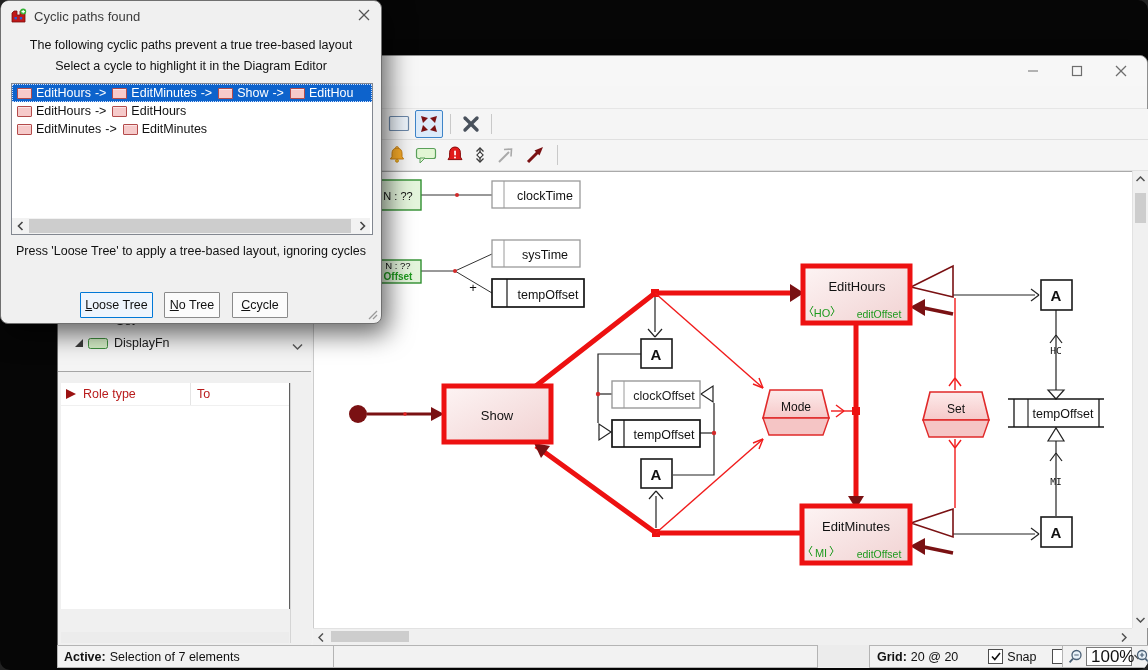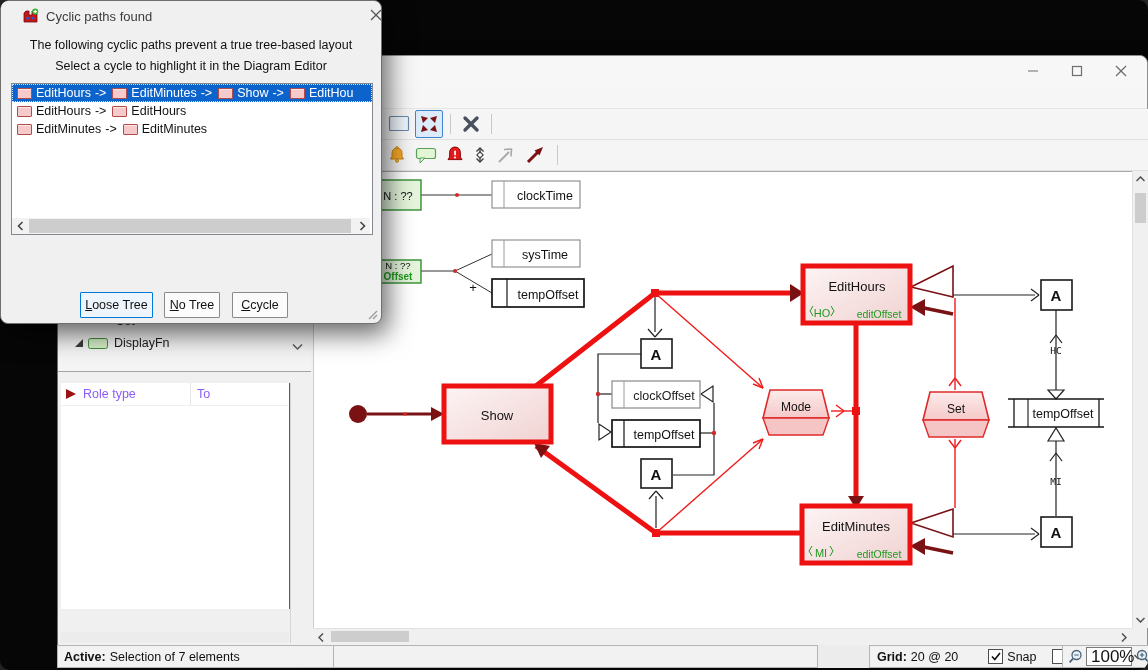--- a/index.html
+++ b/index.html
@@ -28,37 +28,37 @@
   .scroll-corner{position:absolute;left:821px;top:572px;width:15px;height:16px;background:#f0f0f0;}
   
   .left-panel{position:absolute;left:57px;top:300px;width:253px;height:345px;background:#f0f0f0;border-left:1px solid #6f6f6f;}
   .tree-area{position:absolute;left:0;top:0;width:253px;height:71px;background:#f4f4f4;border-bottom:1px solid #a5a5a5;font-size:12.5px;color:#1a1a1a;}
   .tree-row{position:absolute;left:0;height:18px;display:flex;align-items:center;}
   .tree-chevron{position:absolute;left:234px;top:40px;color:#5a5a5a;}
   .prop-table{position:absolute;left:3px;top:83px;width:228px;background:#fff;border-right:1px solid #5f5f5f;font-size:12.5px;}
   .prop-head{display:flex;height:23px;align-items:center;background:#fff;border-top:1px solid #9a9a9a;border-bottom:2px solid #2c5fae;color:#222;}
   .prop-head .c1{width:125px;padding-left:5px;border-right:1px solid #2c5fae;height:100%;display:flex;align-items:center;}
   .prop-head .c2{flex:1;padding-left:5px;}
-  .prop-row{display:flex;height:22px;align-items:center;color:#8b5cf6;border-bottom:1px solid #f0f0f0;}
+  .prop-row{display:flex;height:22px;align-items:center;color:#b91c1c;border-bottom:1px solid #f0f0f0;}
   .prop-row .c1{width:125px;padding-left:4px;border-right:1px solid #e4e4e4;height:100%;display:flex;align-items:center;}
   .prop-row .c2{flex:1;padding-left:6px;}
   .prop-body{height:203px;background:#fff;}
   .prop-hscroll{position:absolute;left:3px;top:332px;width:228px;height:11px;background:#ececec;}
   .panel-right-strip{position:absolute;left:232px;top:83px;width:21px;height:260px;background:#f0f0f0;border-left:1px solid #d5d5d5;}
   
   .status-bar{position:absolute;left:57px;top:645px;width:1091px;height:23px;background:#ececec;}
   .sb-panel{position:absolute;top:0;height:21px;background:#f2f2f2;border:1px solid #b4b4b4;display:flex;align-items:center;font-size:12.5px;color:#111;}
   .sb-bold{font-weight:bold;margin-right:4px;}
   .cb{width:13px;height:13px;background:#fff;border:1px solid #4d4d4d;display:inline-flex;align-items:center;justify-content:center;margin-right:4px;}
   .combo{width:40px;height:17px;background:#fff;border:1px solid #7a7a7a;display:flex;align-items:center;font-size:17px;padding-left:4px;}
   .combo-chev{margin-left:auto;padding-right:3px;color:#444;font-size:9px;}
   
   .dialog{position:absolute;left:0;top:0;width:380px;height:322px;background:#f0f0f0;border:1px solid #707070;
       border-radius:8px;box-shadow:6px 10px 26px rgba(0,0,0,.6);font-size:12.5px;color:#111;}
-  .dlg-title{position:absolute;left:12px;top:0;width:100%;height:30px;display:flex;align-items:center;}
+  .dlg-title{position:absolute;left:0;top:0;width:100%;height:30px;display:flex;align-items:center;}
   .dlg-title-text{margin-left:7px;color:#3c3c3c;font-size:13px;}
   .dlg-close{position:absolute;right:10px;top:7px;}
   .dlg-line{position:absolute;left:0;width:100%;text-align:center;}
   .dlg-list{position:absolute;left:10px;top:82px;width:360px;height:150px;background:#fff;border:1px solid #828790;}
   .cyc{height:18px;line-height:18px;display:flex;align-items:center;padding-left:3px;white-space:nowrap;overflow:hidden;color:#111;}
   .cyc.selected{background:#0d63cc;color:#fff;outline:1px dotted #cfe0ff;outline-offset:-1px;}
   .cyc-ico{display:inline-block;width:13px;height:9px;background:#f6caca;border:1px solid #b34b4b;border-radius:1px;
            box-shadow:inset 0 1px 0 #fbe5e5;margin:0 4px 0 2px;flex:0 0 auto;}
   .cyc-sep{margin:0 4px;}
   .dlg-list-hscroll{position:absolute;left:0px;bottom:0px;width:358px;height:16px;background:#f2f2f2;display:flex;align-items:center;}
@@ -508,20 +508,21 @@
         </div>
         <div class="dlg-list-thumb"></div>
         <div class="harrow" style="right:0;">
           <svg width="7" height="10">
               <polyline points="1.5,1 5.5,5 1.5,9" fill="none" stroke="#454545" stroke-width="1.6"></polyline>
             </svg>
         </div>
       </div>
     </div>
 
+    <div class="dlg-line" style="top:243px;">Press 'Loose Tree' to apply a tree-based layout, ignoring cycles</div>
 
     <div class="dlg-btn focused" style="left:79px;width:71px;">
       <span class="mn">L</span>
         <span>oose Tree</span>
     </div>
     <div class="dlg-btn" style="left:163px;width:54px;">
       <span class="mn">N</span>
         <span>o Tree</span>
     </div>
     <div class="dlg-btn" style="left:231px;width:54px;">

